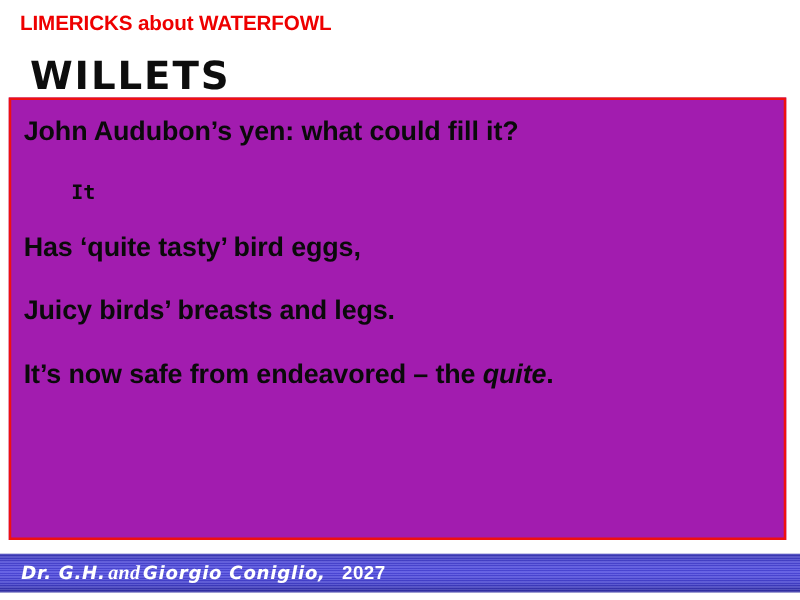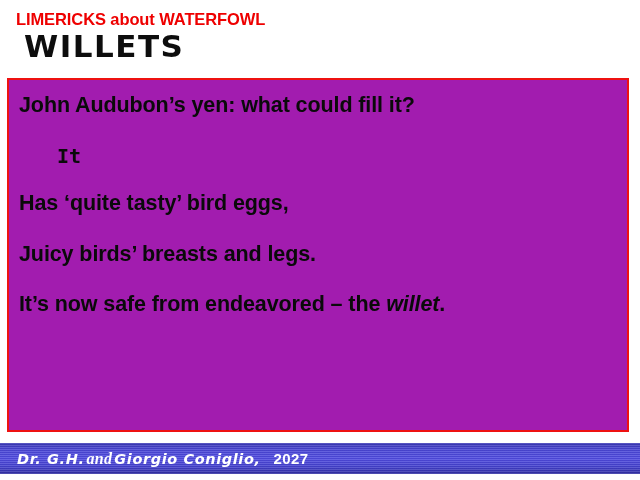--- a/index.html
+++ b/index.html
@@ -31,21 +31,21 @@
     font-weight: bold;
     font-size: 16.5px;
     letter-spacing: -0.1px;
     color: #ee0000;
     white-space: nowrap;
     line-height: 1;
   }
   .slide-title {
     position: absolute;
     left: 24px;
-    top: 29px;
+    top: 44px;
     font-family: "DejaVu Sans", sans-serif;
     font-weight: bold;
     font-size: 31px;
     letter-spacing: 1.5px;
     color: #0d0d0d;
     white-space: nowrap;
     line-height: 1.1;
   }
 
   
@@ -75,21 +75,21 @@
     white-space: nowrap;
     letter-spacing: -0.1px;
   }
   .poem-line.wrapped {
     margin-bottom: 21px;
   }
   .wrap-tail {
     display: block;
     font-family: "DejaVu Sans Mono", monospace;
     font-weight: bold;
-    font-size: 20px;
+    font-size: 16px;
     padding-left: 38px;
     letter-spacing: 0px;
     line-height: 1.35;
   }
   .poem-line em {
     font-style: italic;
     font-weight: bold;
   }
   .poem-line:last-child {
     margin-bottom: 0;
@@ -175,21 +175,21 @@
 
       <p class="poem-line">
         <span>Has ‘quite tasty’ bird eggs,</span>
       </p>
 
       <p class="poem-line">
         <span>Juicy birds’ breasts and legs.</span>
       </p>
 
       <p class="poem-line">
-        <span>It’s now safe from endeavored – the </span><em>willet</em><span>.</span>
+        <span>It’s now safe from endeavored – the </span><em>quite</em><span>.</span>
       </p>
 
 
     </div>
   </div>
 
   <div class="footer-bar">
     <div class="footer-text">
       <span class="credit-name">Dr. G.H.</span><span class="credit-and">and</span><span class="credit-name">Giorgio Coniglio,</span><span class="credit-year">2027</span>
     </div>

